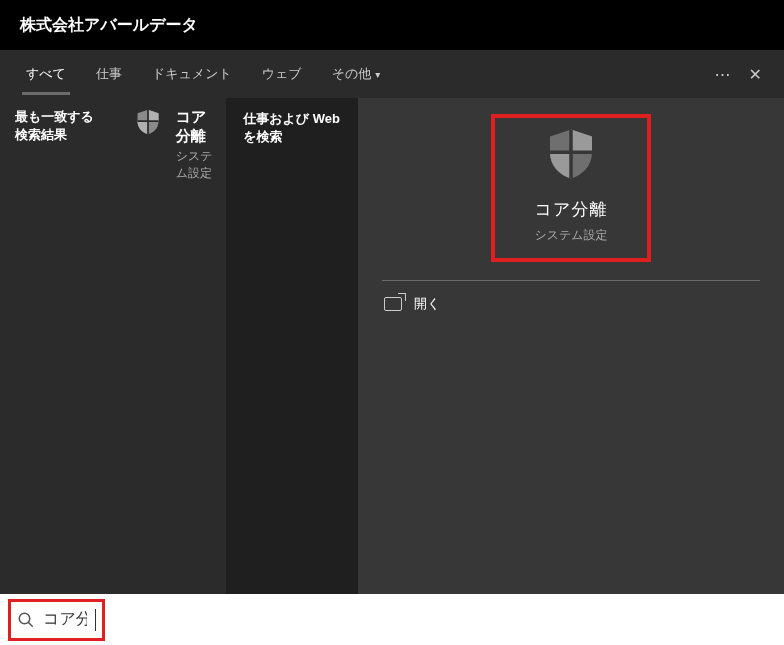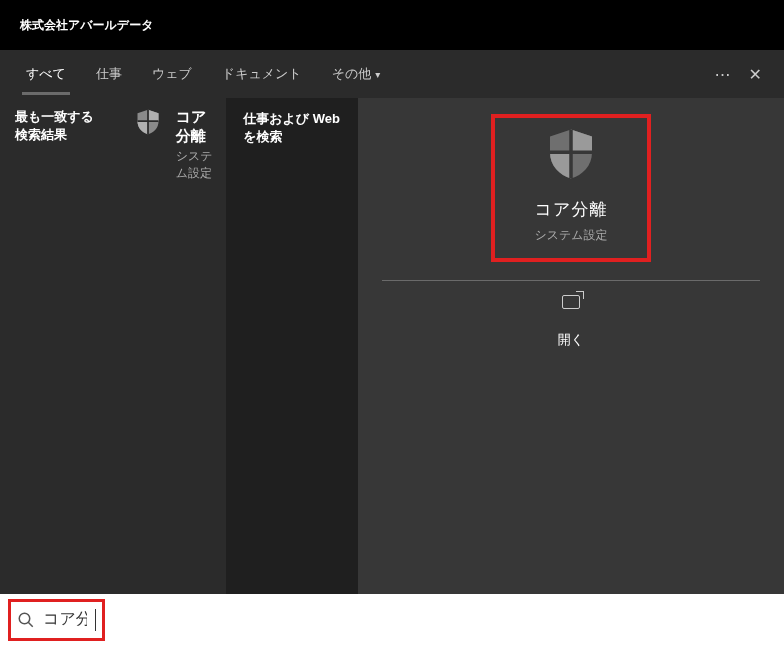--- a/index.html
+++ b/index.html
@@ -11,21 +11,21 @@
       color: #fff;
       overflow: hidden;
       position: relative;
     }
     .titlebar {
       height: 50px;
       display: flex;
       align-items: center;
       padding: 0 20px;
       background: #000;
-      font-size: 12px;
+      font-size: 16px;
       font-weight: 600;
     }
     .tabs {
       height: 48px;
       background: #2b2b2b;
       display: flex;
       align-items: center;
       padding: 11px 12px;
       gap: 2px;
     }
@@ -116,25 +116,24 @@
     .preview-title { font-size: 17px; font-weight: 400; letter-spacing: 1px; }
     .preview-sub { font-size: 12px; color: #aaa; margin-top: 6px; }
     .divider {
       height: 1px;
       background: #6a6a6a;
       margin: 18px 24px 0 24px;
     }
     .action-row {
       display: flex;
       align-items: center;
-      gap: 22px;
+      gap: 12px;
       padding: 14px 26px;
       cursor: pointer;
       font-size: 13px;
-      flex-direction: column;
     }
     .open-icon {
       width: 18px; height: 14px;
       border: 1.5px solid #ccc;
       border-radius: 2px;
       position: relative;
     }
     .open-icon::before {
       content: "";
       position: absolute;
@@ -178,22 +177,22 @@
 </head>
 <body>
 
 <div class="titlebar">
   <span>株式会社アバールデータ</span>
 </div>
 
 <div class="tabs">
   <div class="tab active"><span>すべて</span></div>
   <div class="tab"><span>仕事</span></div>
+  <div class="tab"><span>ドキュメント</span></div>
   <div class="tab"><span>ウェブ</span></div>
-  <div class="tab"><span>ドキュメント</span></div>
   <div class="tab">
     <span>その他</span><span class="chev">▾</span>
   </div>
   <div class="tabs-spacer"></div>
   <div class="tabs-actions">
     <span class="iconbtn">⋯</span>
     <span class="iconbtn">✕</span>
   </div>
 </div>
 

